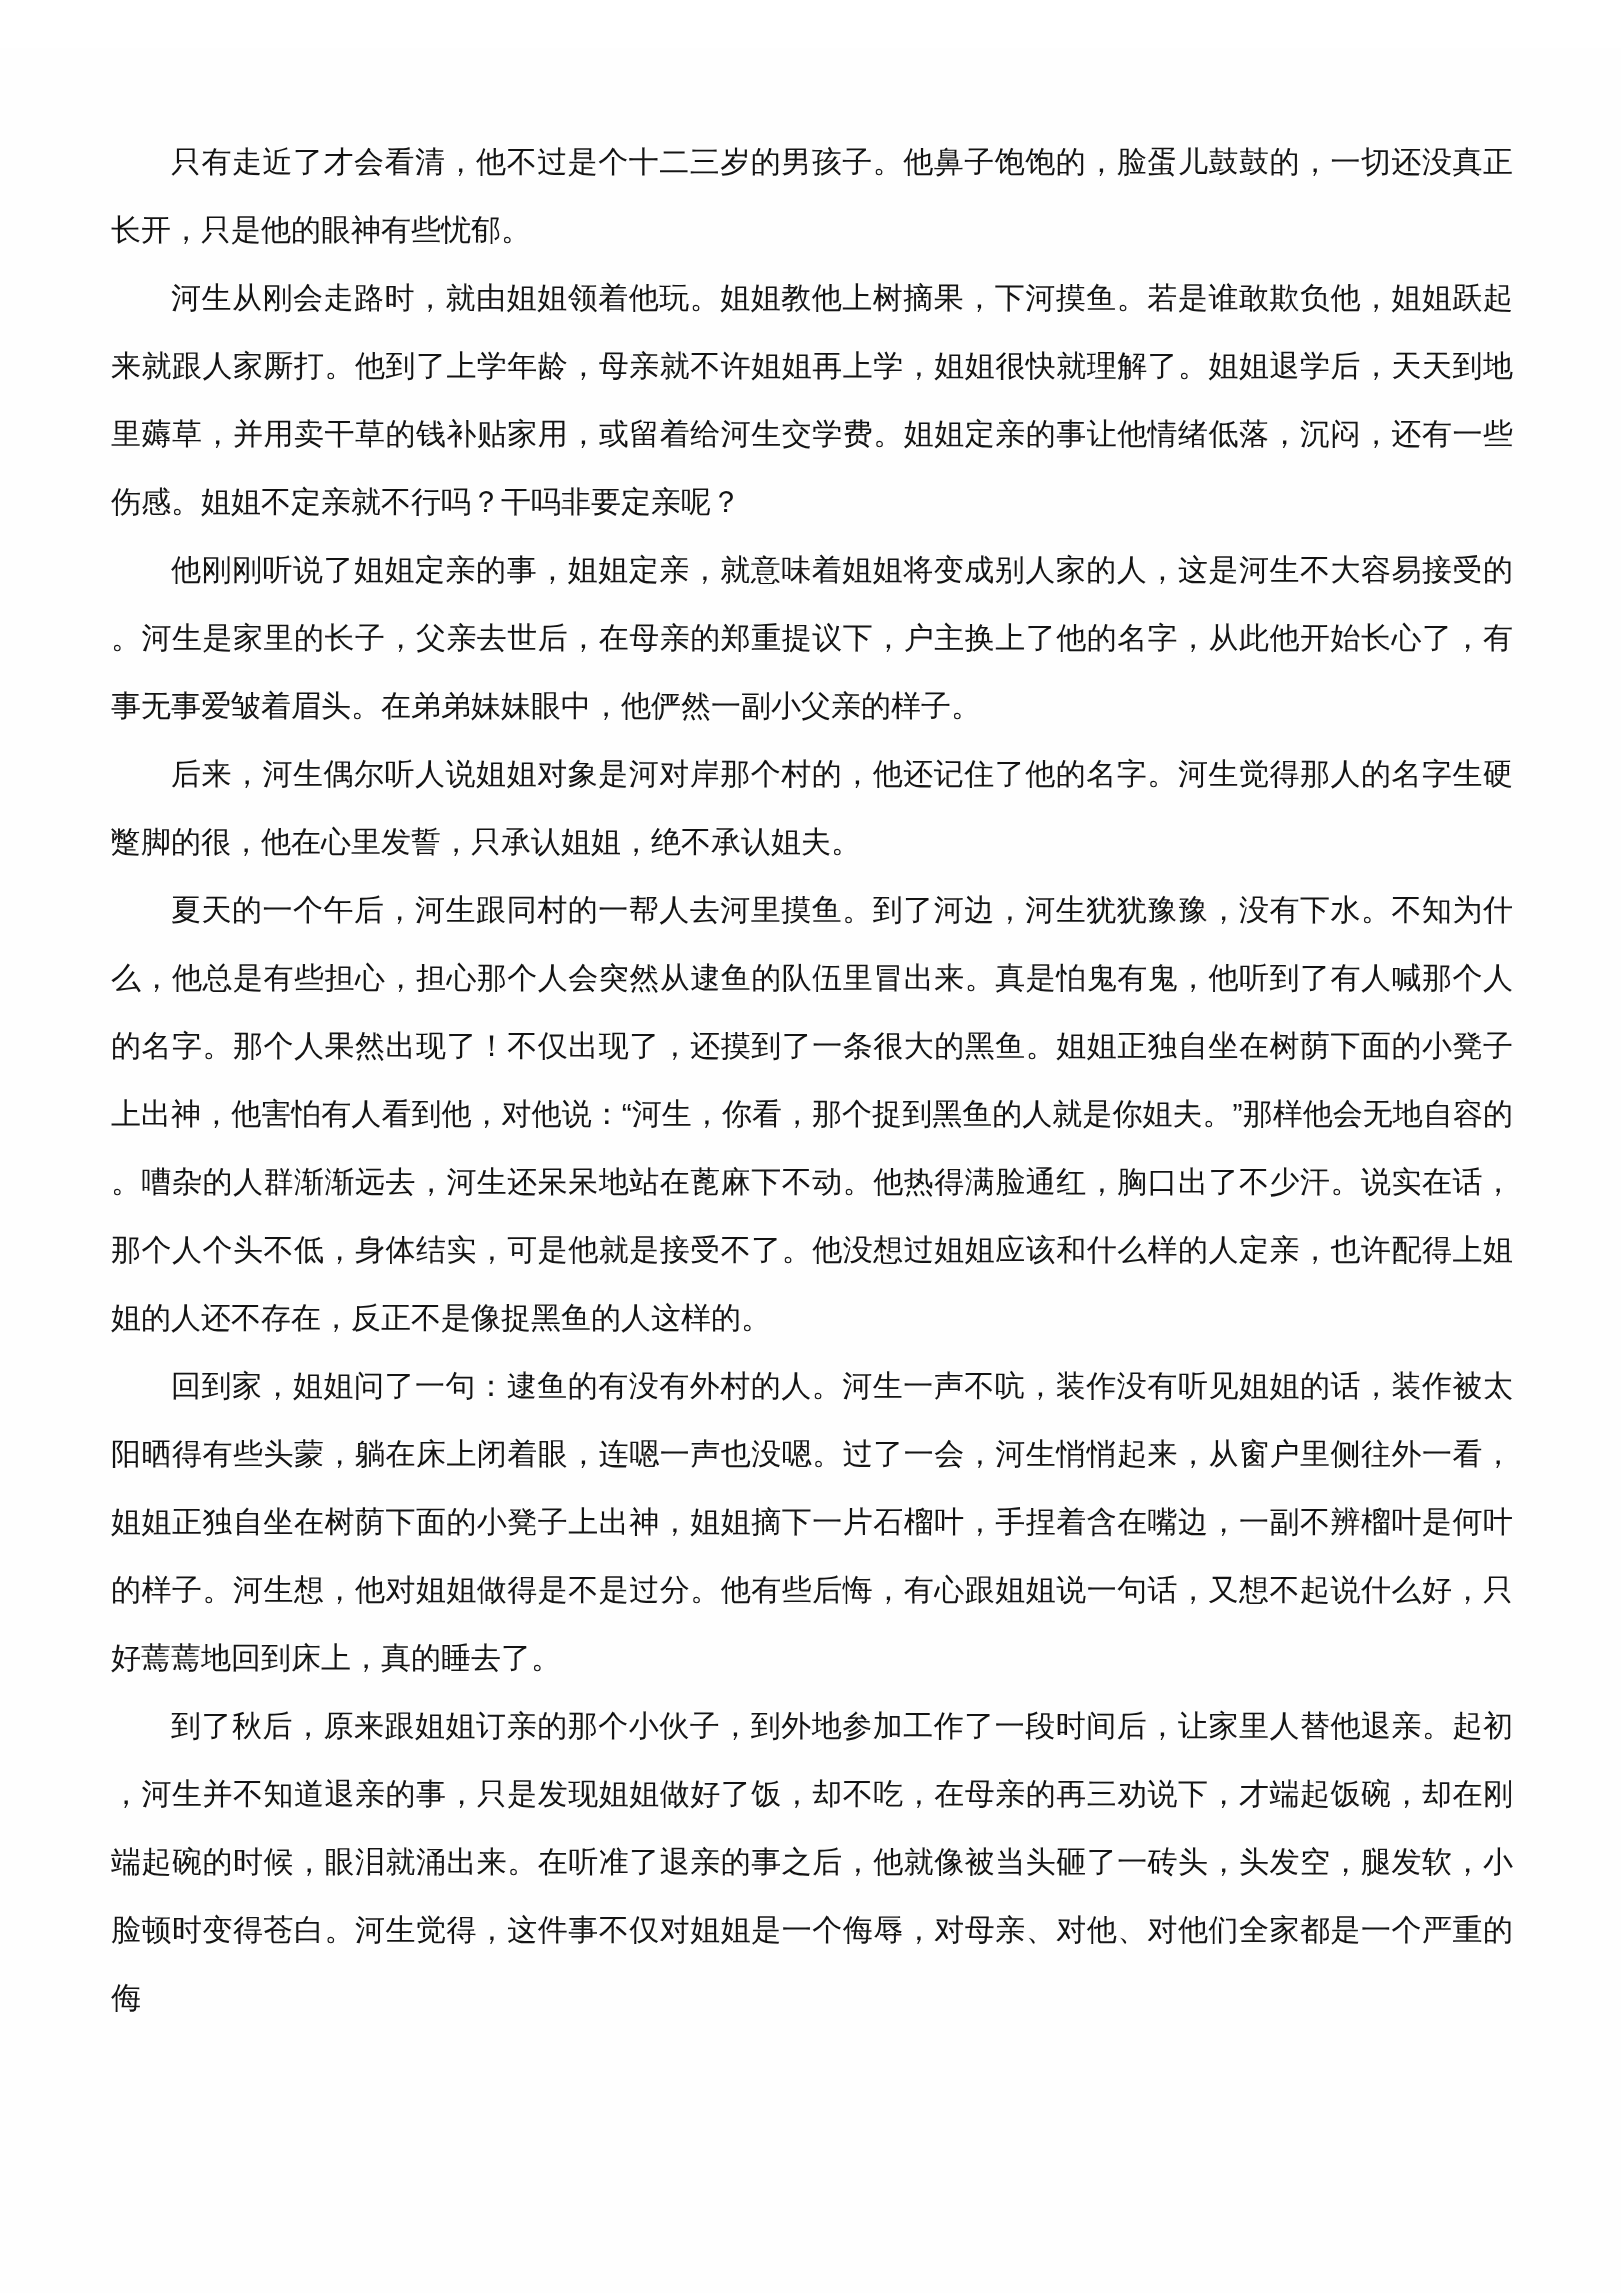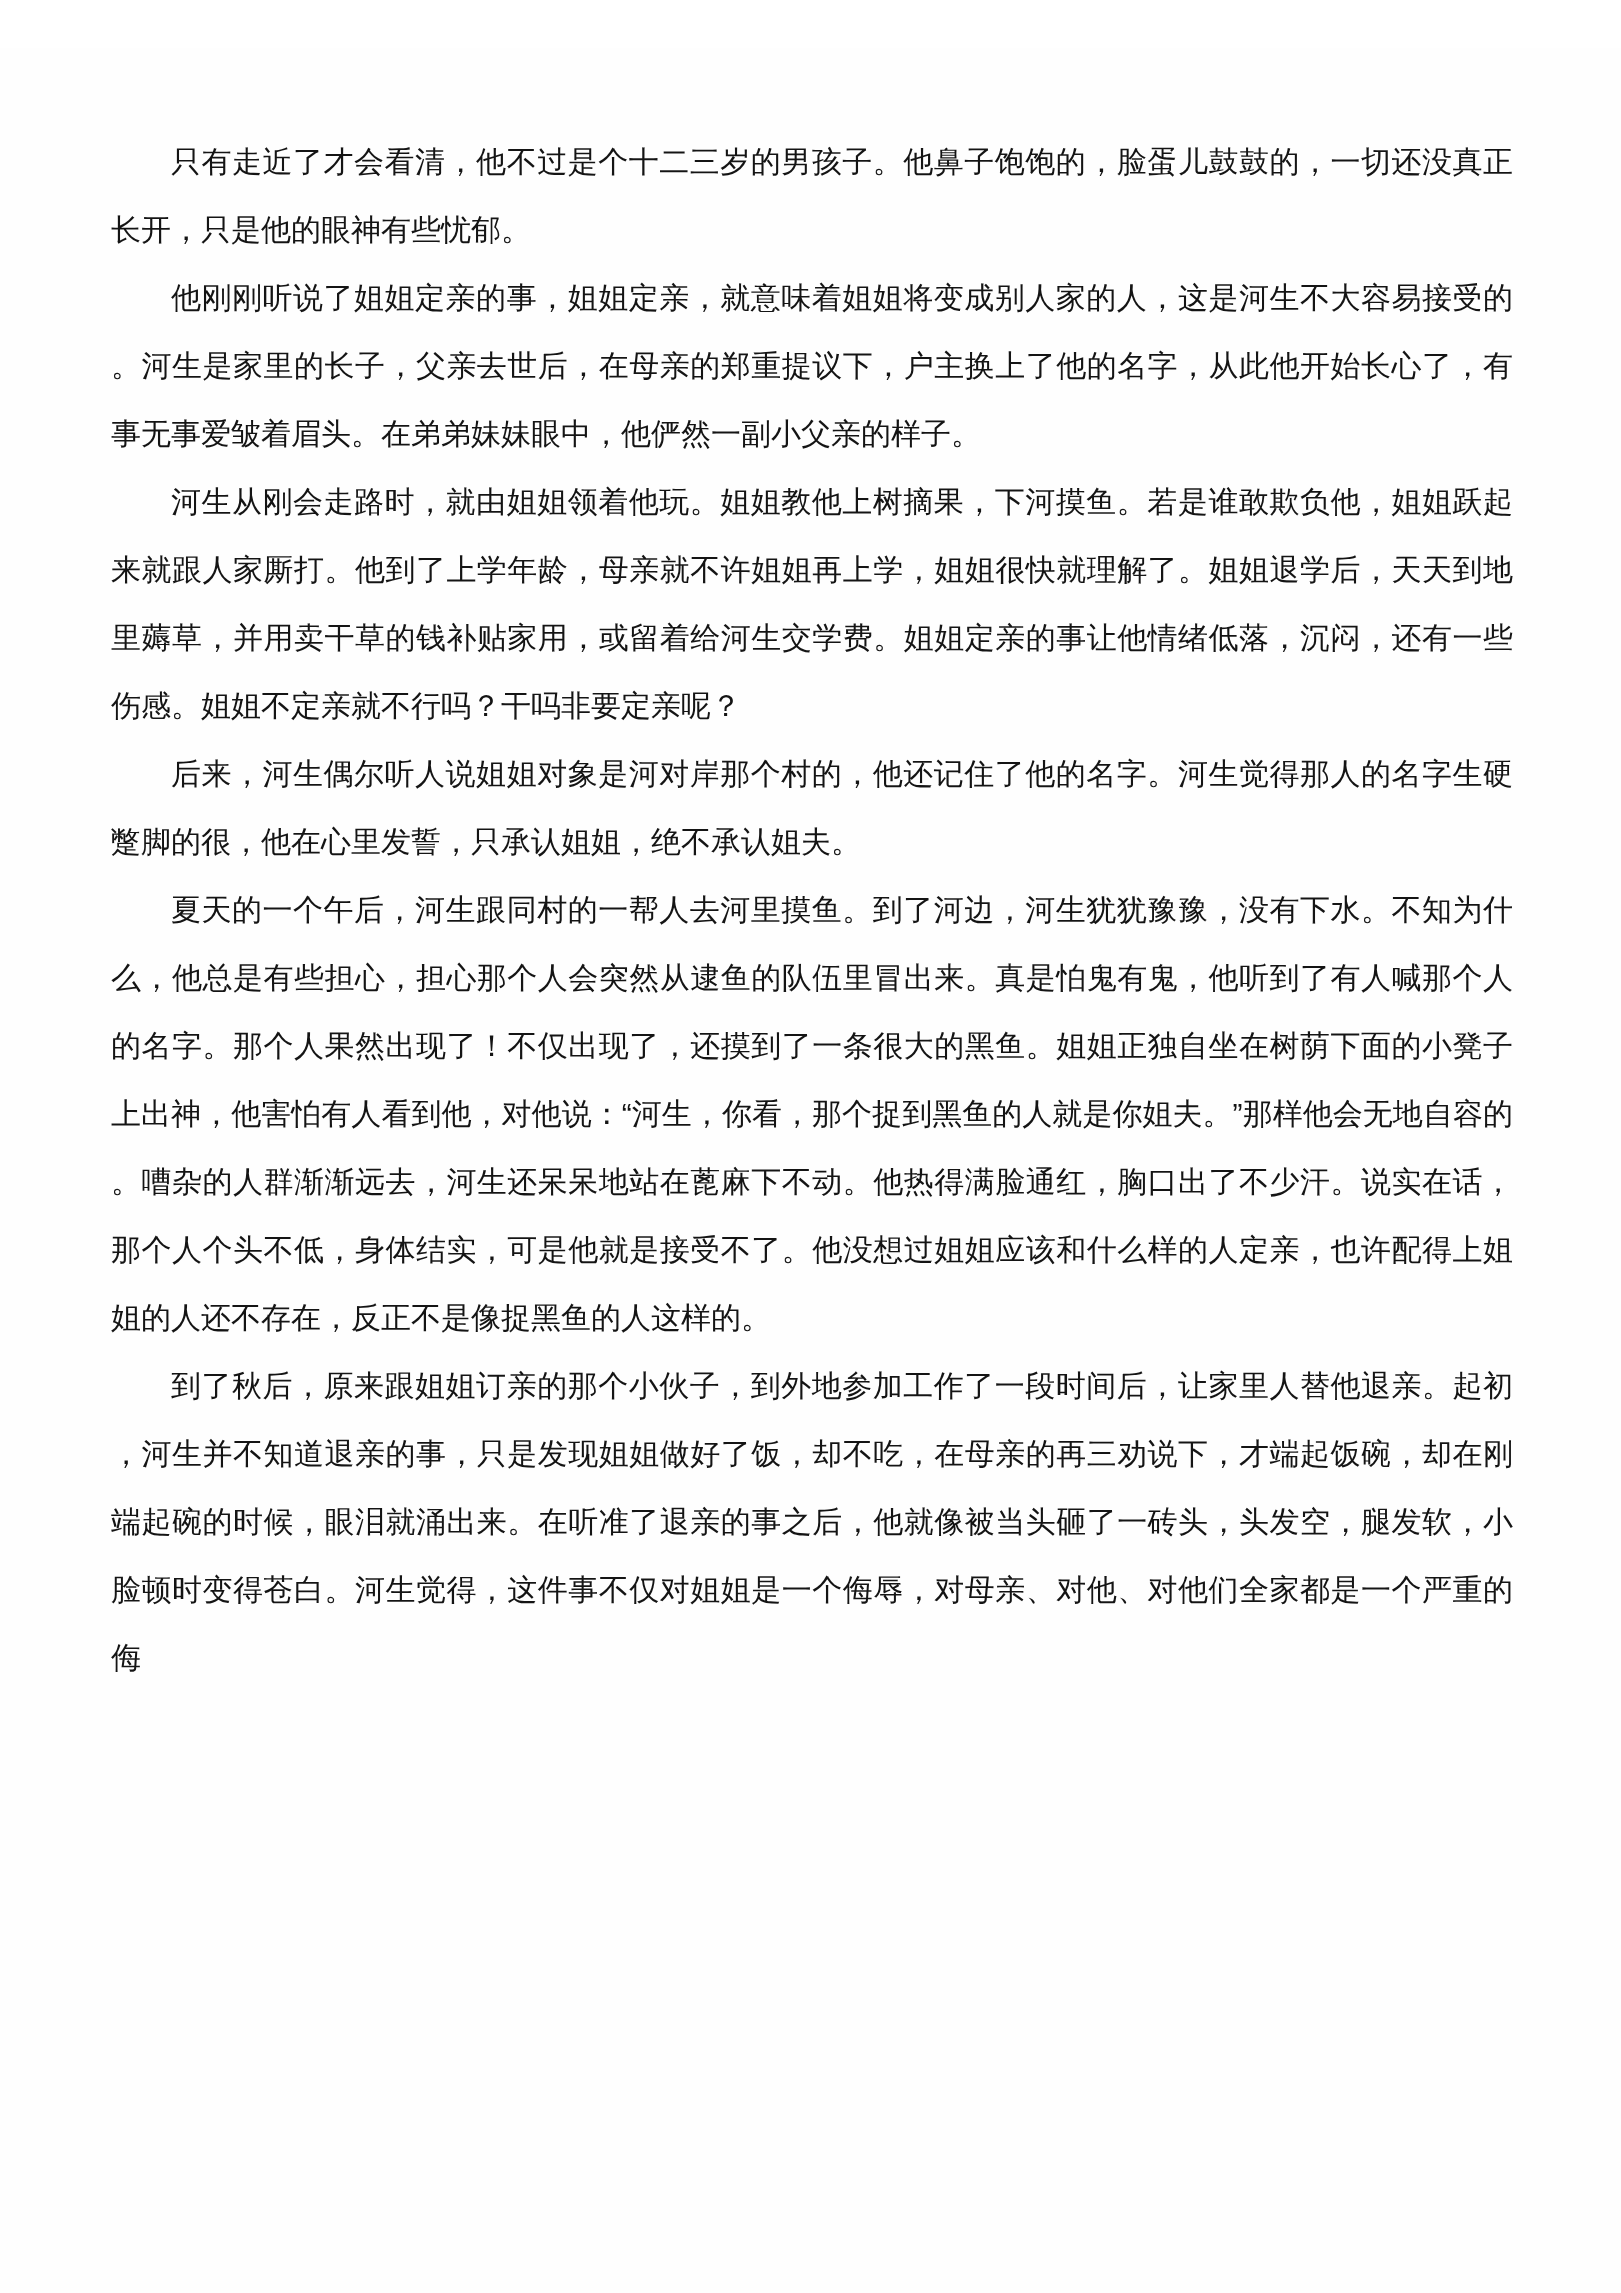--- a/index.html
+++ b/index.html
@@ -34,20 +34,21 @@
     word-break: break-all;
     line-break: anywhere;
   }
 </style>
 </head>
 <body>
 
 <div class="page">
   <div class="text-block">
     <p>只有走近了才会看清，他不过是个十二三岁的男孩子。他鼻子饱饱的，脸蛋儿鼓鼓的，一切还没真正长开，只是他的眼神有些忧郁。</p>
+    <p>河生从刚会走路时，就由姐姐领着他玩。姐姐教他上树摘果，下河摸鱼。若是谁敢欺负他，姐姐跃起来就跟人家厮打。他到了上学年龄，母亲就不许姐姐再上学，姐姐很快就理解了。姐姐退学后，天天到地里薅草，并用卖干草的钱补贴家用，或留着给河生交学费。姐姐定亲的事让他情绪低落，沉闷，还有一些伤感。姐姐不定亲就不行吗？干吗非要定亲呢？</p>
     <p>他刚刚听说了姐姐定亲的事，姐姐定亲，就意味着姐姐将变成别人家的人，这是河生不大容易接受的。河生是家里的长子，父亲去世后，在母亲的郑重提议下，户主换上了他的名字，从此他开始长心了，有事无事爱皱着眉头。在弟弟妹妹眼中，他俨然一副小父亲的样子。</p>
-    <p>河生从刚会走路时，就由姐姐领着他玩。姐姐教他上树摘果，下河摸鱼。若是谁敢欺负他，姐姐跃起来就跟人家厮打。他到了上学年龄，母亲就不许姐姐再上学，姐姐很快就理解了。姐姐退学后，天天到地里薅草，并用卖干草的钱补贴家用，或留着给河生交学费。姐姐定亲的事让他情绪低落，沉闷，还有一些伤感。姐姐不定亲就不行吗？干吗非要定亲呢？</p>
     <p>后来，河生偶尔听人说姐姐对象是河对岸那个村的，他还记住了他的名字。河生觉得那人的名字生硬蹩脚的很，他在心里发誓，只承认姐姐，绝不承认姐夫。</p>
     <p>夏天的一个午后，河生跟同村的一帮人去河里摸鱼。到了河边，河生犹犹豫豫，没有下水。不知为什么，他总是有些担心，担心那个人会突然从逮鱼的队伍里冒出来。真是怕鬼有鬼，他听到了有人喊那个人的名字。那个人果然出现了！不仅出现了，还摸到了一条很大的黑鱼。姐姐正独自坐在树荫下面的小凳子上出神，他害怕有人看到他，对他说：“河生，你看，那个捉到黑鱼的人就是你姐夫。”那样他会无地自容的。嘈杂的人群渐渐远去，河生还呆呆地站在蓖麻下不动。他热得满脸通红，胸口出了不少汗。说实在话，那个人个头不低，身体结实，可是他就是接受不了。他没想过姐姐应该和什么样的人定亲，也许配得上姐姐的人还不存在，反正不是像捉黑鱼的人这样的。</p>
+    <p>回到家，姐姐问了一句：逮鱼的有没有外村的人。河生一声不吭，装作没有听见姐姐的话，装作被太阳晒得有些头蒙，躺在床上闭着眼，连嗯一声也没嗯。过了一会，河生悄悄起来，从窗户里侧往外一看，姐姐正独自坐在树荫下面的小凳子上出神，姐姐摘下一片石榴叶，手捏着含在嘴边，一副不辨榴叶是何叶的样子。河生想，他对姐姐做得是不是过分。他有些后悔，有心跟姐姐说一句话，又想不起说什么好，只好蔫蔫地回到床上，真的睡去了。</p>
     <p>到了秋后，原来跟姐姐订亲的那个小伙子，到外地参加工作了一段时间后，让家里人替他退亲。起初，河生并不知道退亲的事，只是发现姐姐做好了饭，却不吃，在母亲的再三劝说下，才端起饭碗，却在刚端起碗的时候，眼泪就涌出来。在听准了退亲的事之后，他就像被当头砸了一砖头，头发空，腿发软，小脸顿时变得苍白。河生觉得，这件事不仅对姐姐是一个侮辱，对母亲、对他、对他们全家都是一个严重的侮</p>
   </div>
 </div>
 
 
 </body></html>

